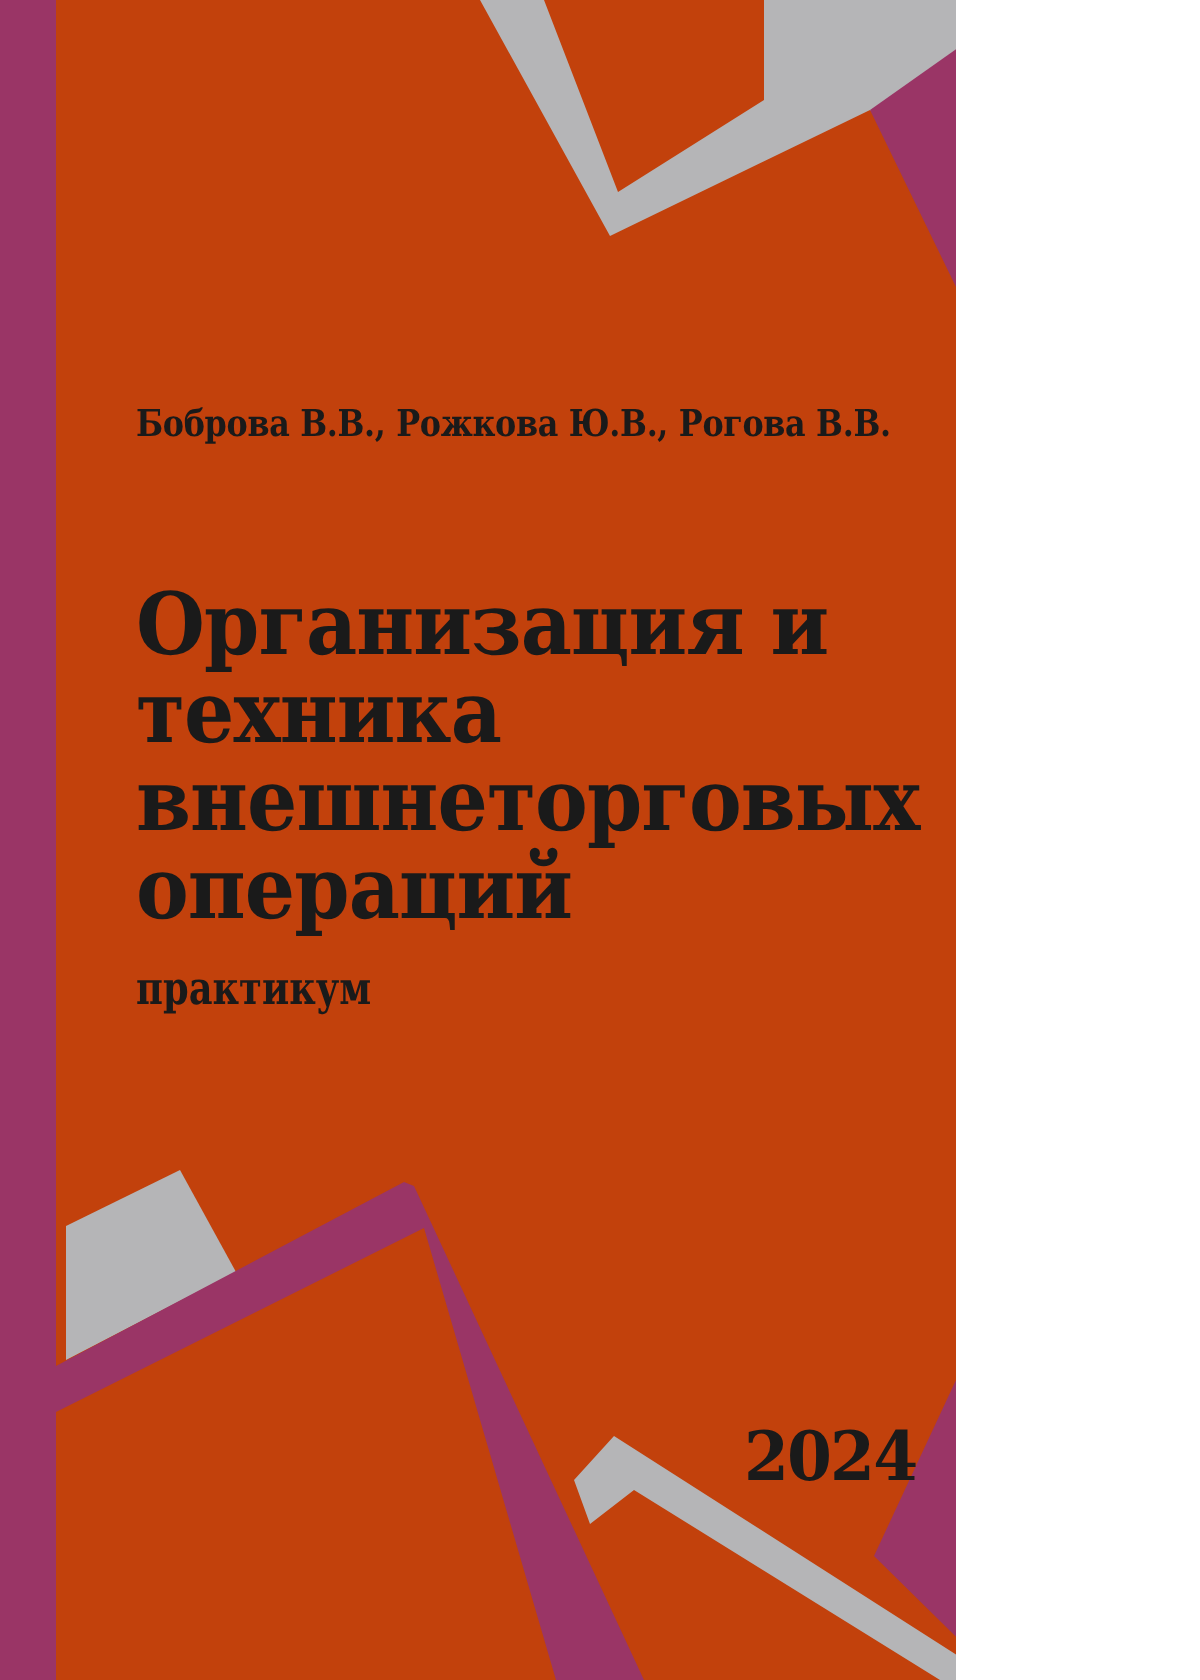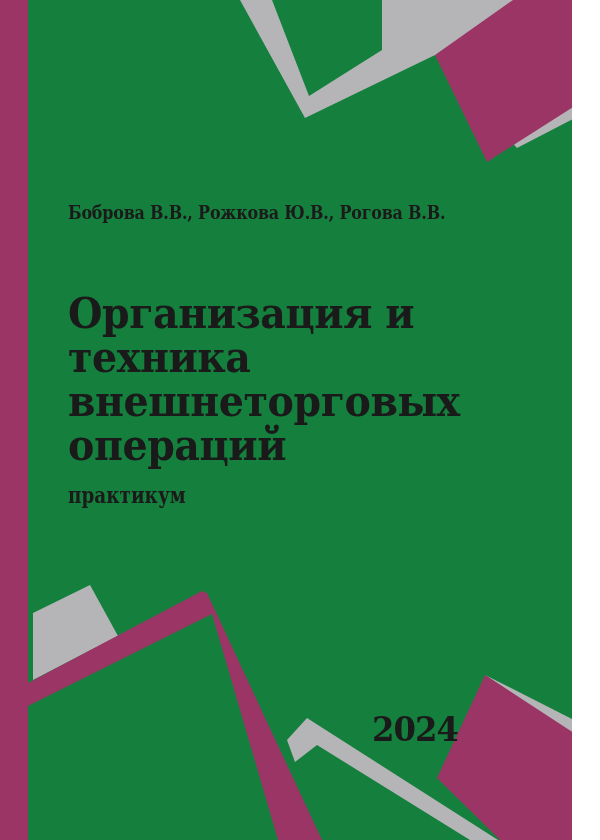--- a/index.html
+++ b/index.html
@@ -2,22 +2,22 @@
 <html><head>
 <meta charset="utf-8">
 <style>
   html, body { margin: 0; padding: 0; }
   body {
     width: 600px; height: 840px;
     font-family: "DejaVu Serif", "Liberation Serif", serif;
   }
   .page {
     position: relative;
-    width: 572px; height: 840px;
-    background: #15803d;
+    width: 478px; height: 840px;
+    background: #c2410c;
     overflow: hidden;
   }
   .cover-art {
     position: absolute; left: 0; top: 0;
     width: 600px; height: 840px;
     display: block;
   }
   .txt {
     position: absolute;
     color: #1a1a1a;

